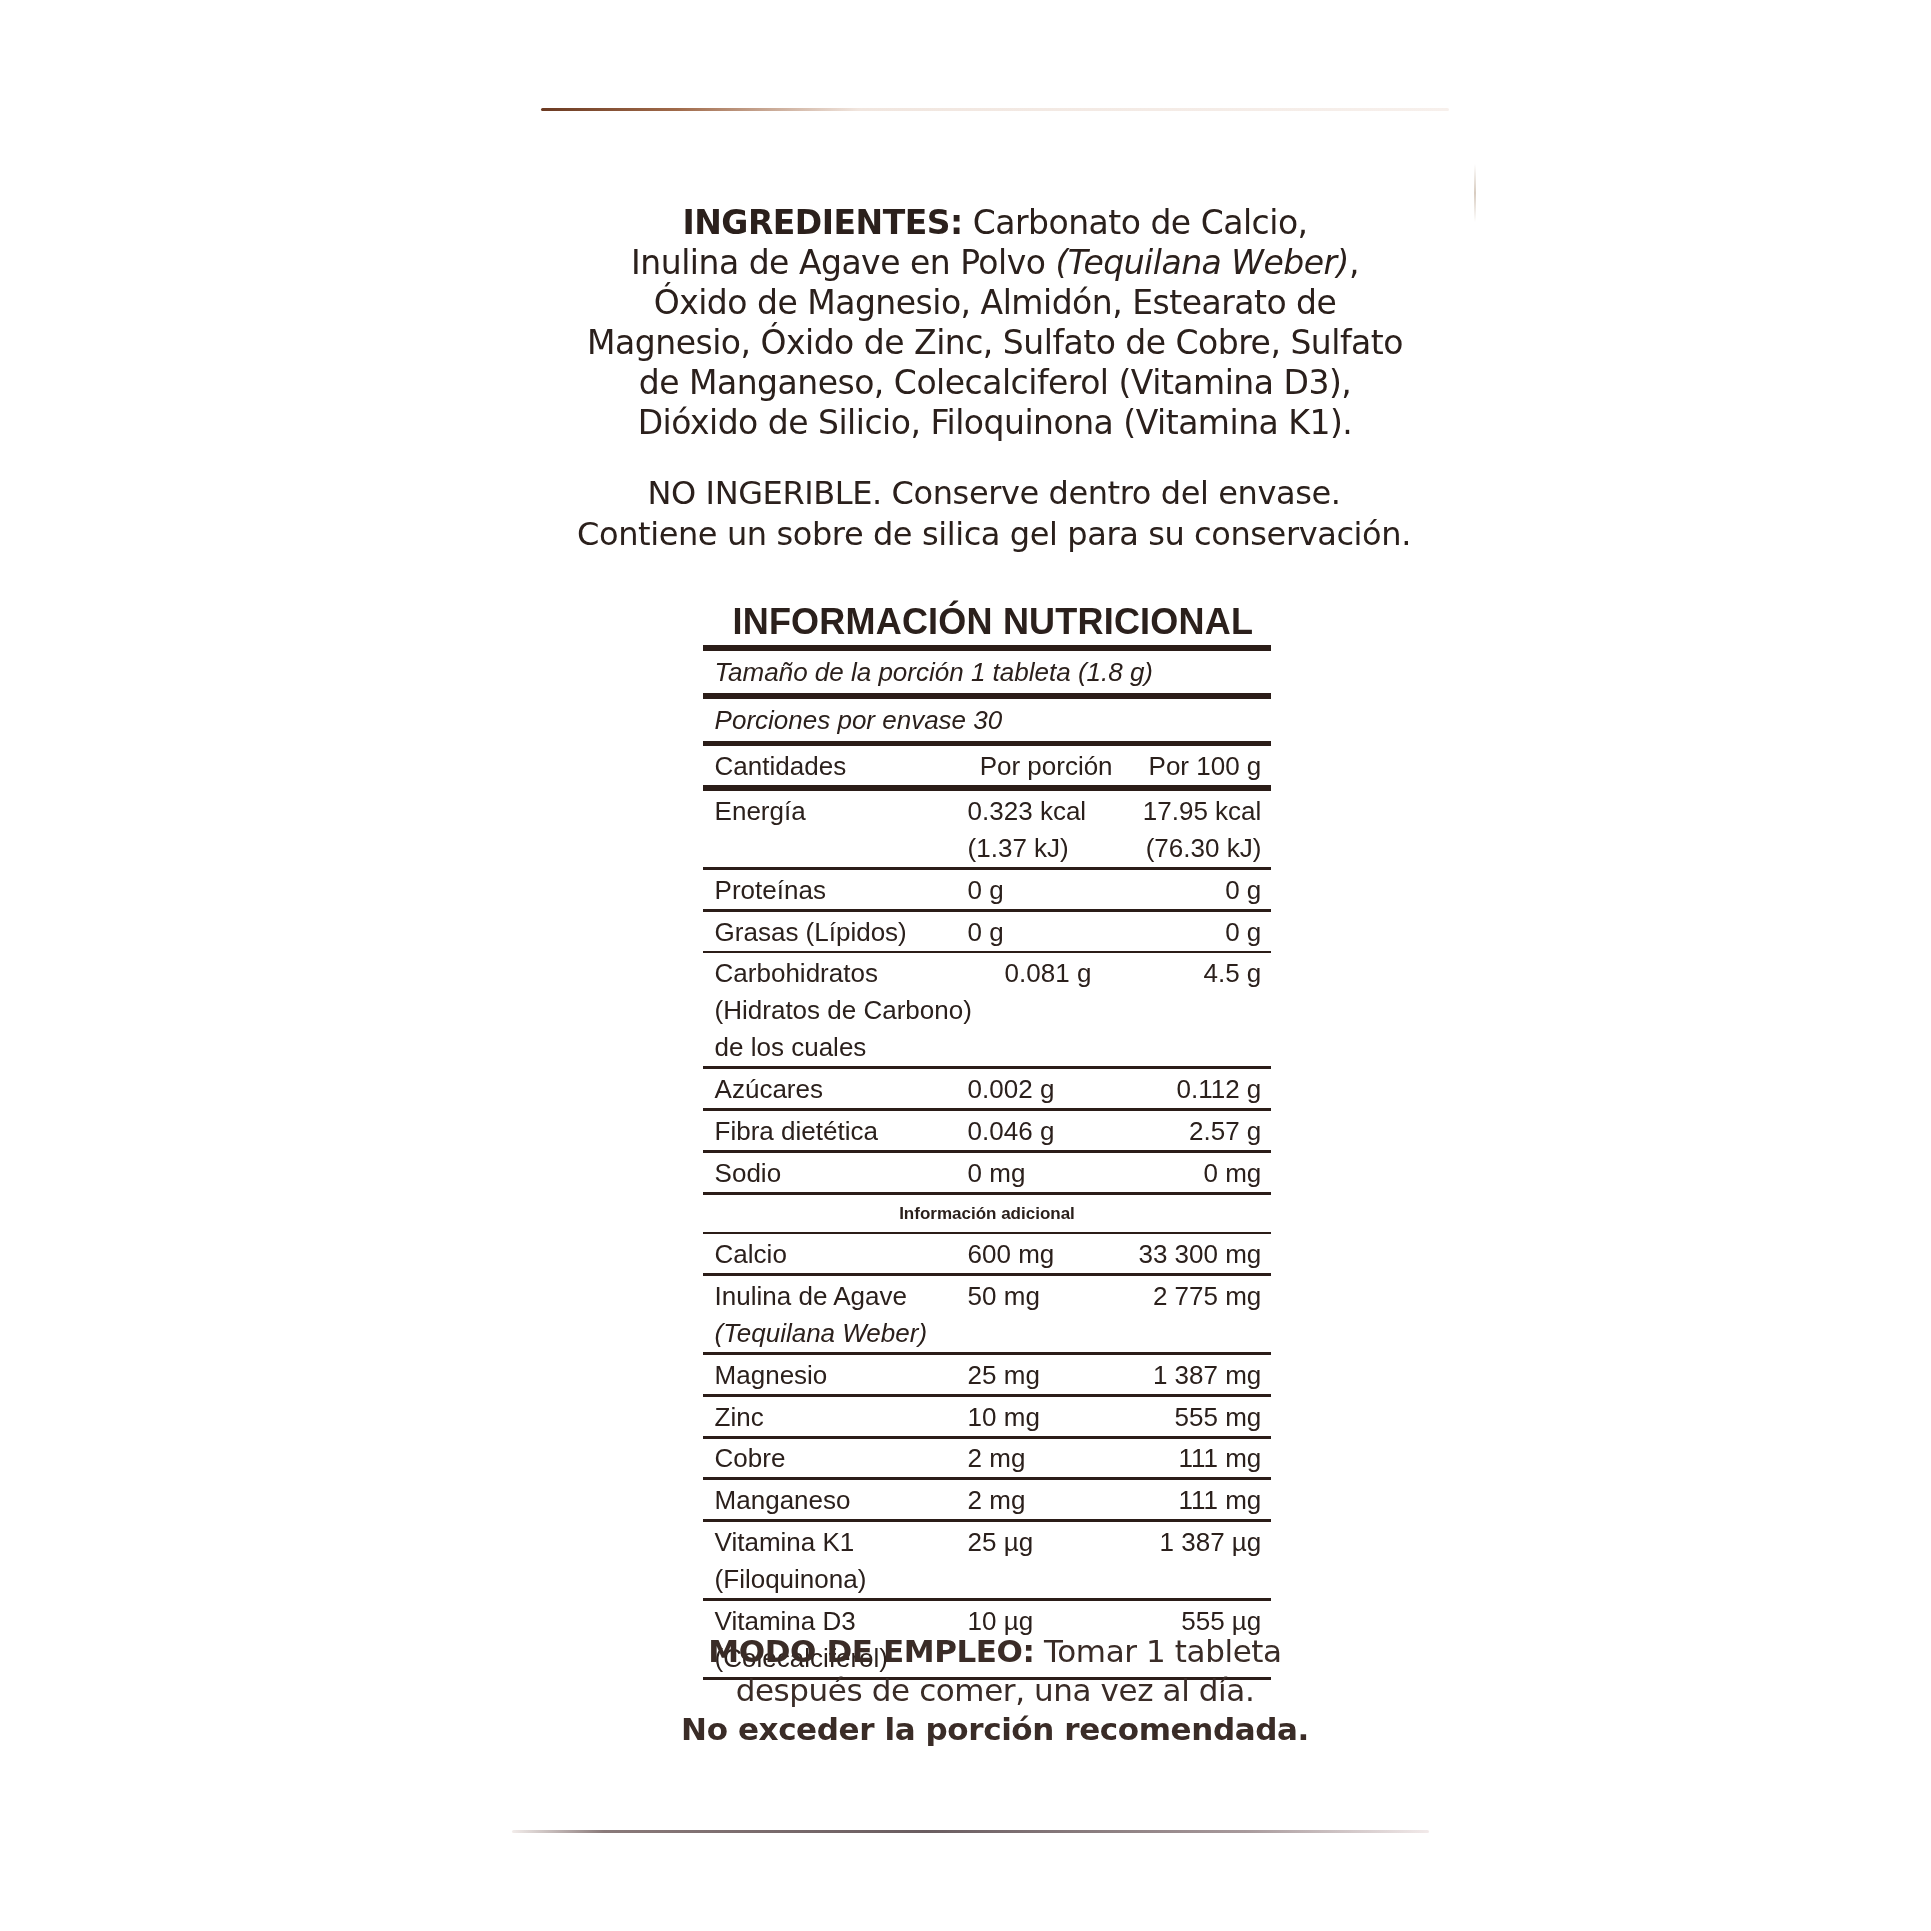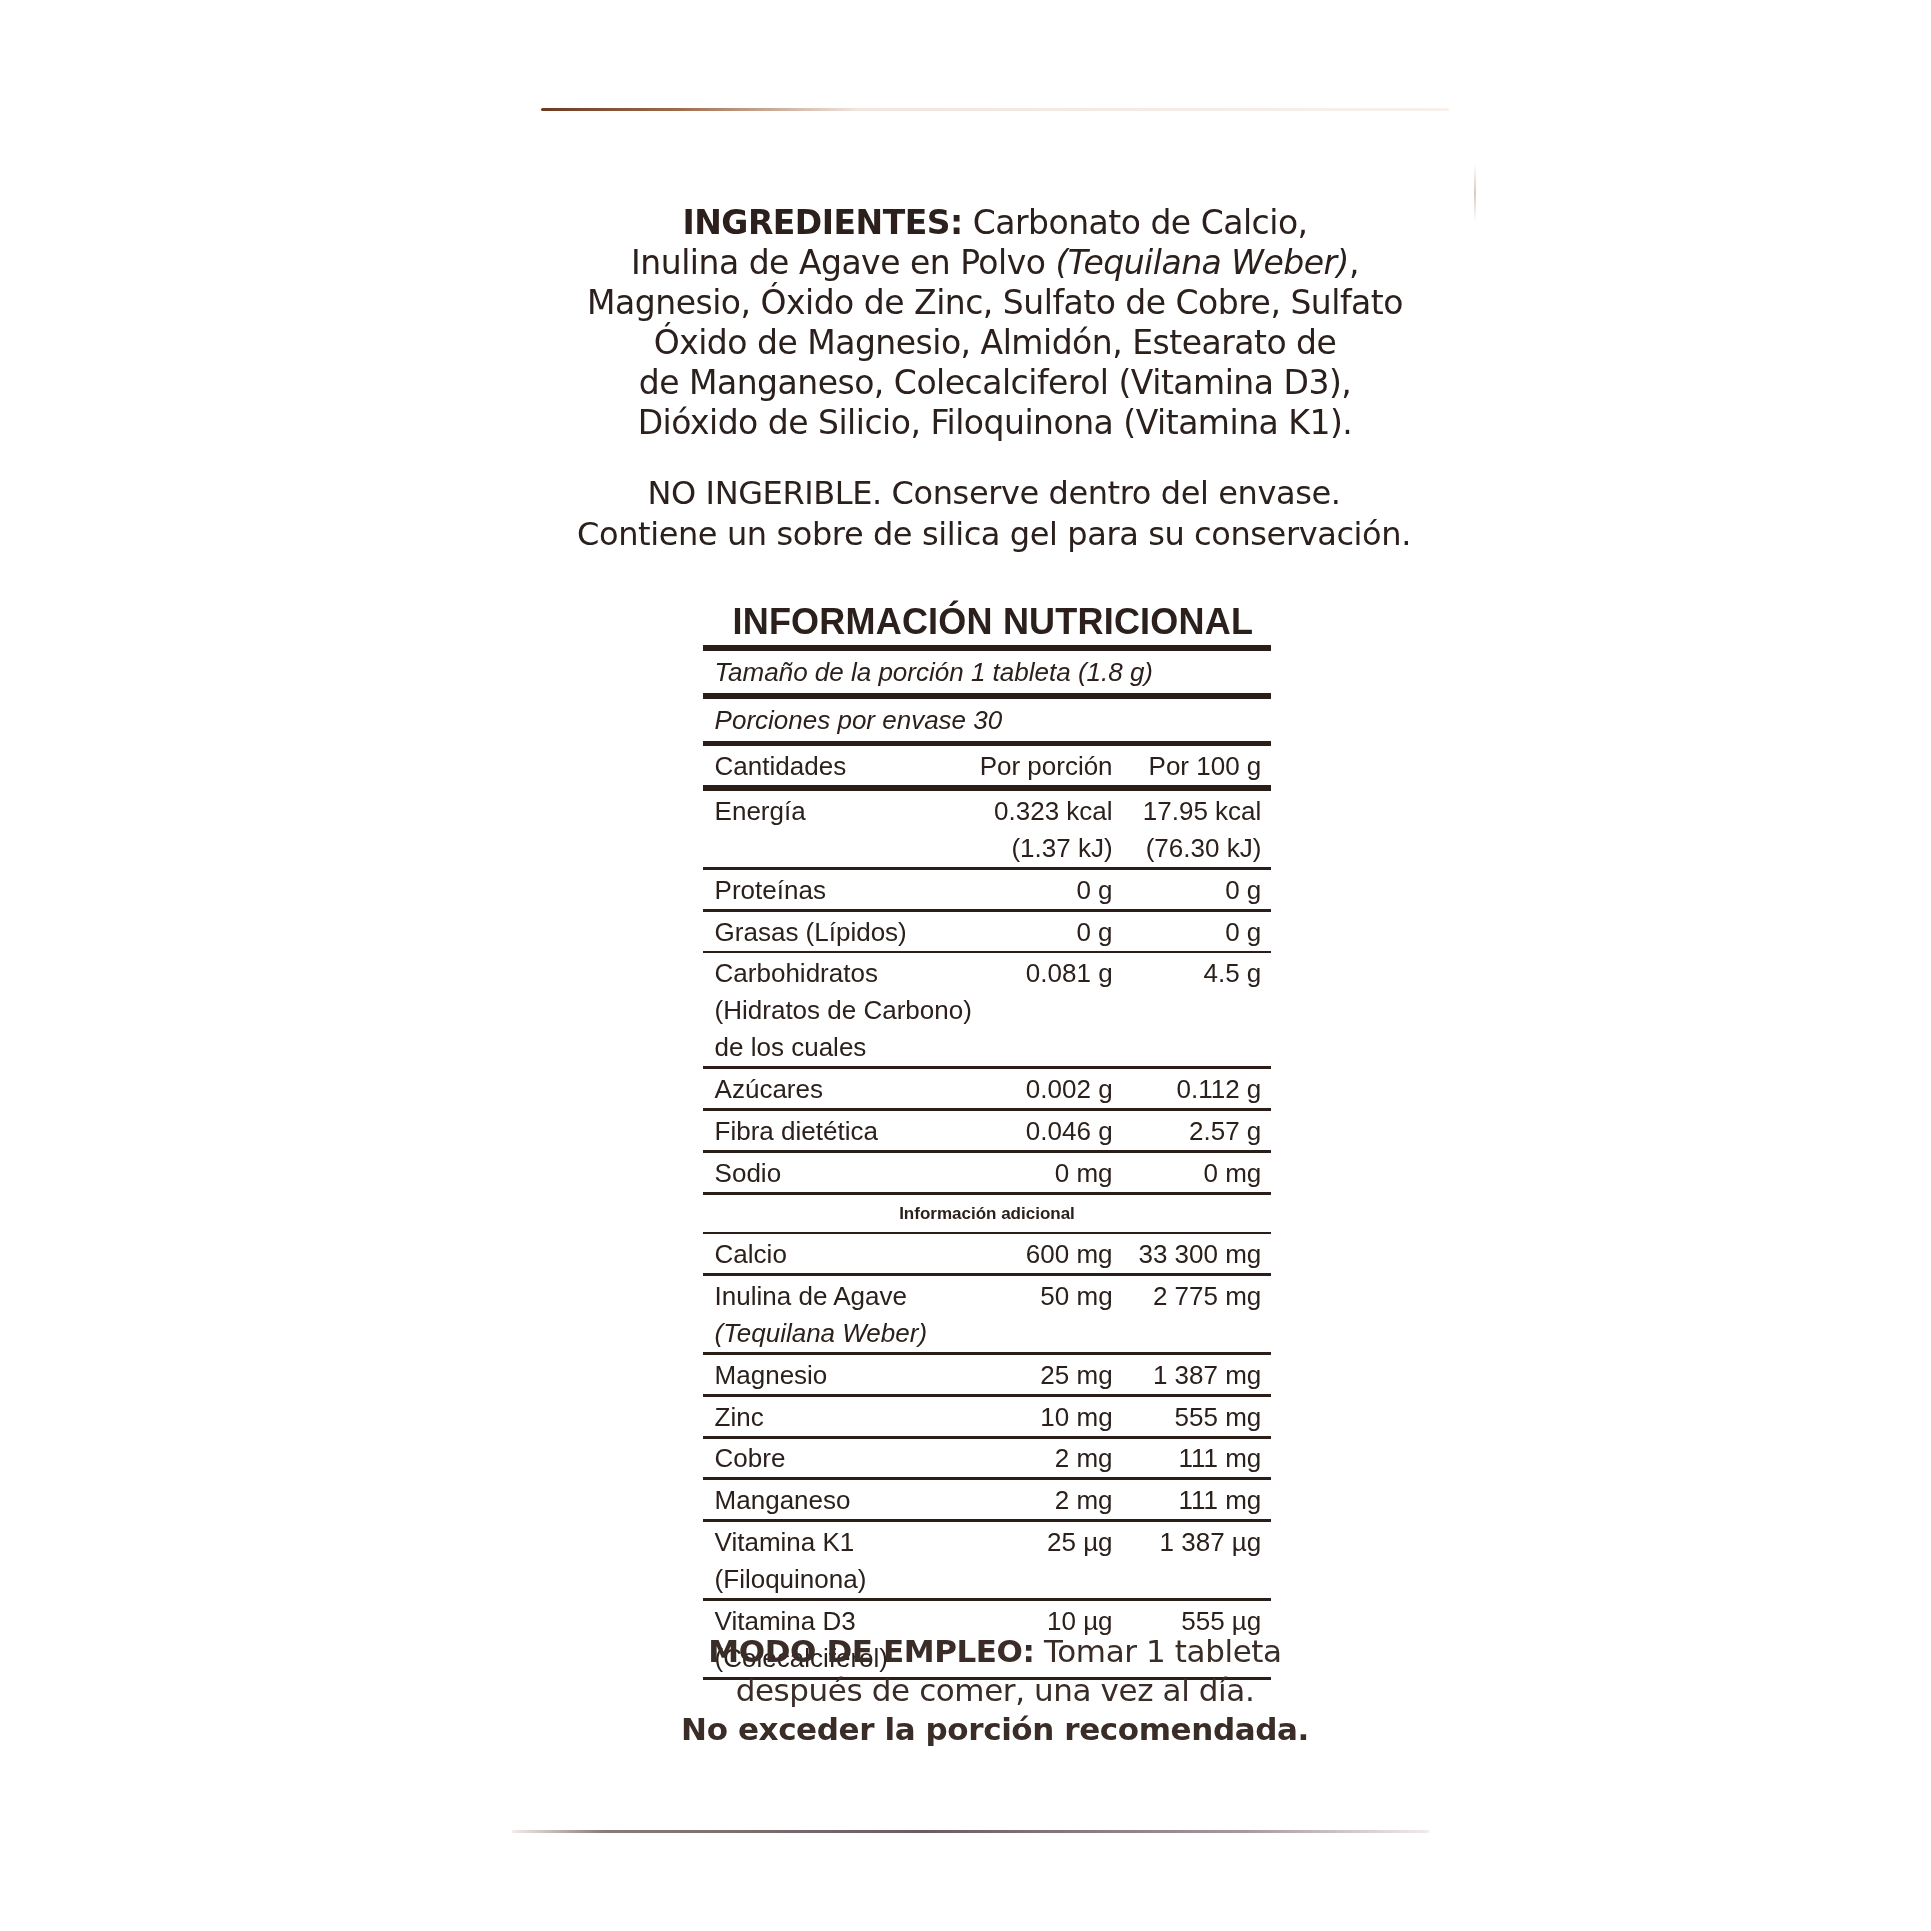--- a/index.html
+++ b/index.html
@@ -107,21 +107,21 @@
       padding-left: 11.6px;
       font-style: italic;
     }
     .row {
       display: flex;
       font-size: 26px;
       line-height: 37px;
       padding: 1.9px 0 0 0;
     }
     .row .c-name { flex: 0 0 253px; padding-left: 11.6px; }
-    .row .c-por { flex: 0 0 145px; text-align: right; }
+    .row .c-por { flex: 0 0 145px; }
     .row .c-100 { flex: 1; text-align: right; padding-right: 9.7px; }
     .row .sub { display: block; }
     .row .ital { font-style: italic; }
     .hdr .c-por { text-align: right; }
     .section-head {
       font-weight: bold;
       font-size: 17px;
       text-align: center;
       height: 37px;
       line-height: 37px;
@@ -147,22 +147,22 @@
 <body>
 
 <div class="box-panel"></div>
 <div class="top-edge"></div>
 <div class="bottom-edge"></div>
 <div class="side-speck"></div>
 
 <div class="ingredients">
   <div><span class="label">INGREDIENTES:</span><span> Carbonato de Calcio,</span></div>
   <div><span>Inulina de Agave en Polvo </span><span class="ital">(Tequilana Weber)</span><span>,</span></div>
+  <div>Óxido de Magnesio, Almidón, Estearato de</div>
   <div>Magnesio, Óxido de Zinc, Sulfato de Cobre, Sulfato</div>
-  <div>Óxido de Magnesio, Almidón, Estearato de</div>
   <div>de Manganeso, Colecalciferol (Vitamina D3),</div>
   <div>Dióxido de Silicio, Filoquinona (Vitamina K1).</div>
 </div>
 
 <div class="notice">
   <div>NO INGERIBLE. Conserve dentro del envase.</div>
   <div>Contiene un sobre de silica gel para su conservación.</div>
 </div>
 
 <div class="nutri">

